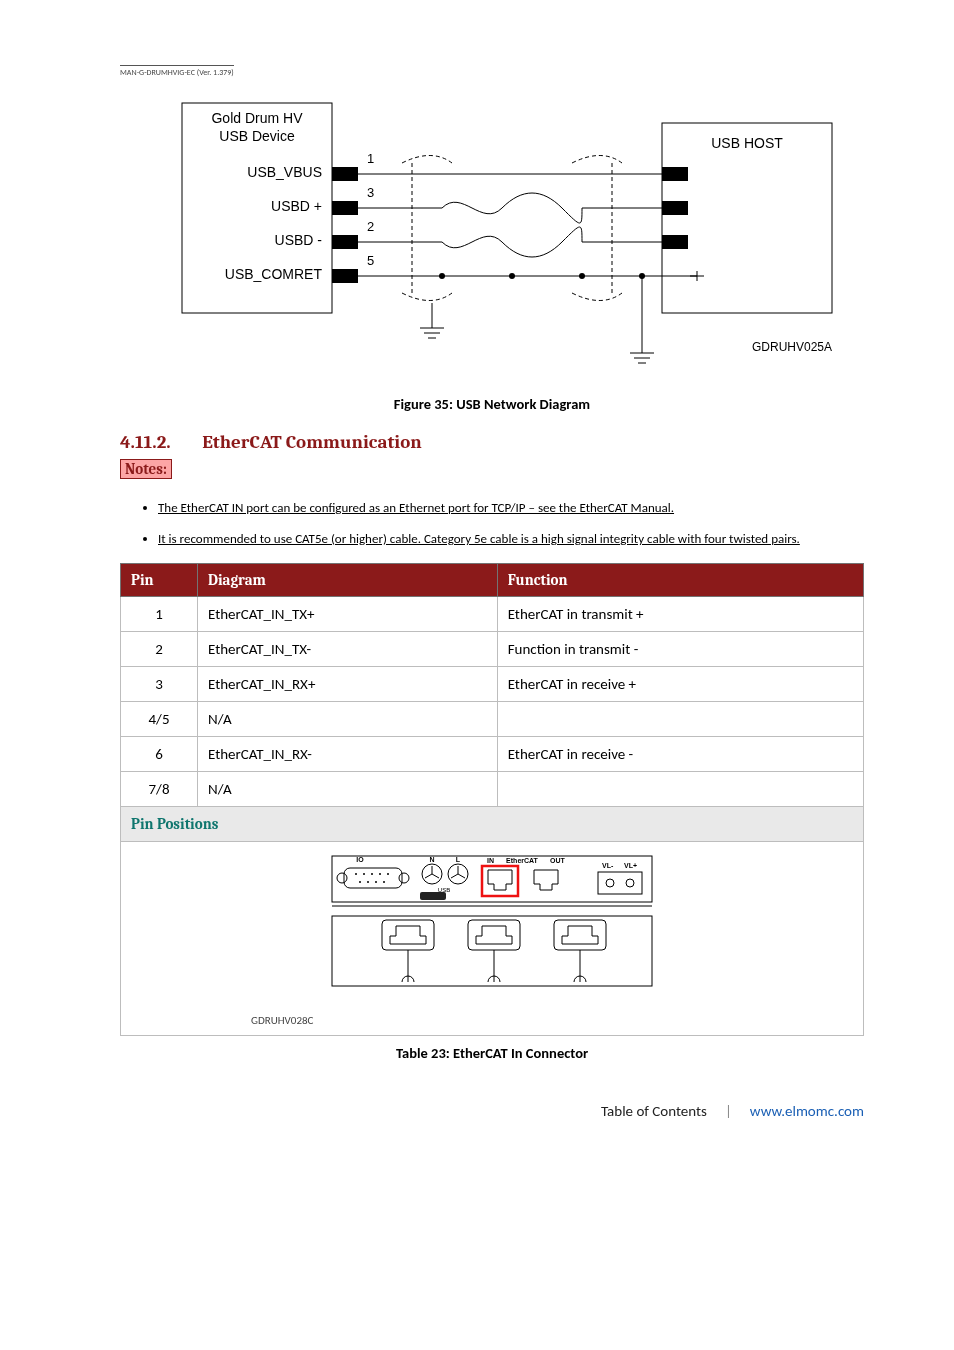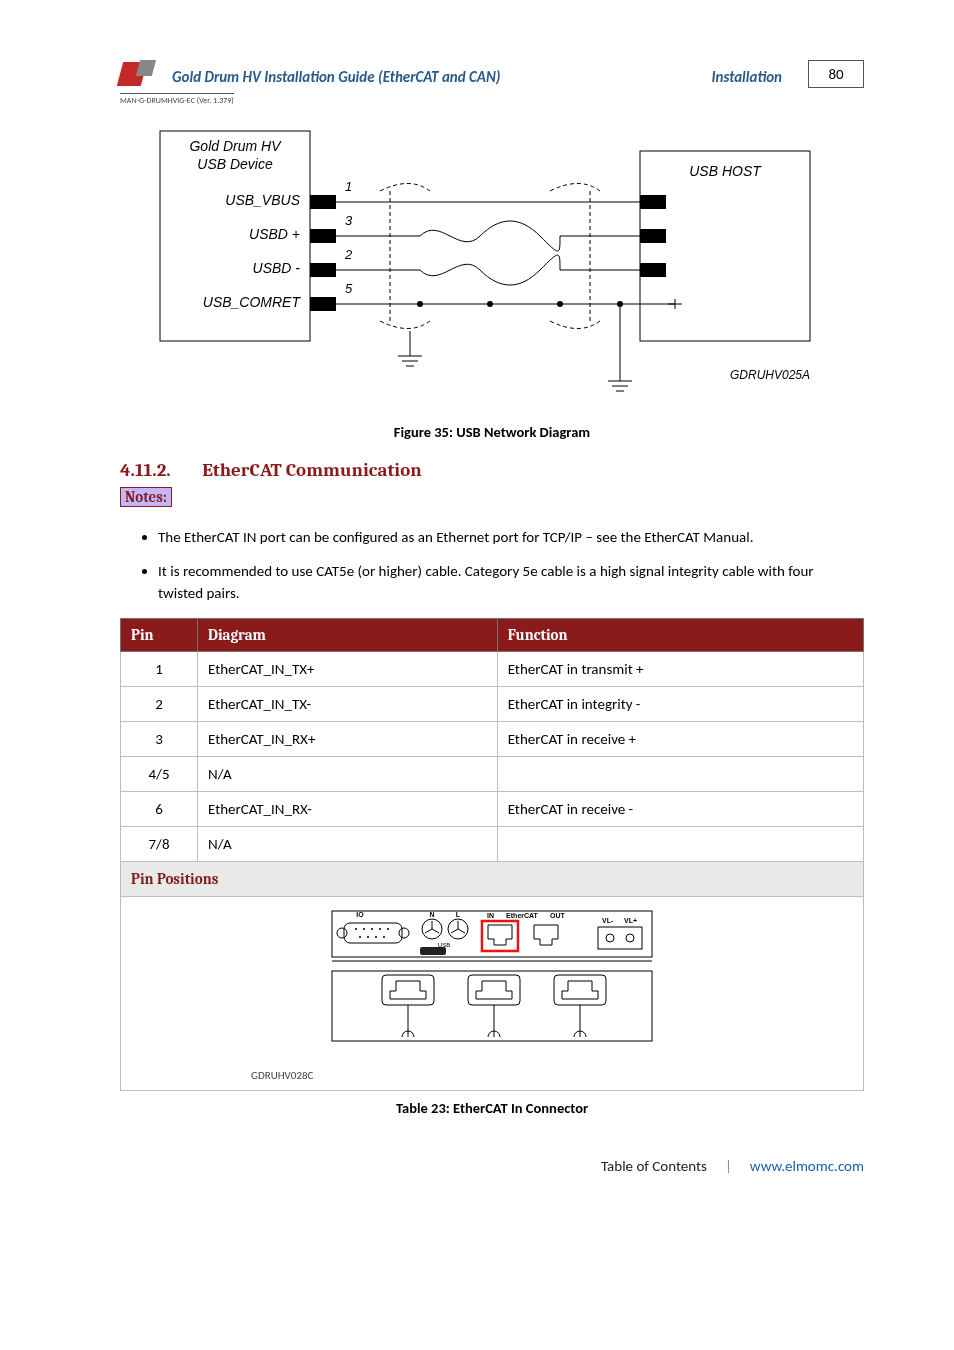--- a/index.html
+++ b/index.html
@@ -61,22 +61,21 @@
     margin-top: -2px;
     border-top: 1px solid #555;
     display:inline-block;
     padding-top:1px;
   }
   .header-line-wrap {
     margin-top: 0px;
   }
   .figure-area {
     margin: 14px 0 6px 0;
-    text-align: left;
-    font-style: italic;
+    text-align: center;
   }
   .diagram {
     border: none;
     margin: 0 auto;
   }
   .caption {
     text-align: center;
     font-weight: bold;
     font-size: 14.5px;
     margin: 8px 0 18px 0;
@@ -87,38 +86,39 @@
     font-size: 19px;
     font-weight: bold;
     margin: 14px 0 6px 0;
   }
   .sec-num {
     display:inline-block;
     min-width: 78px;
   }
   .notes-badge {
     display: inline-block;
-    background: #c4b5fd;
+    background: #fca5a5;
     color: #8b1a1a;
     font-weight: bold;
     border: 1px solid #8b1a1a;
     padding: 0 4px;
     font-family: Cambria, Georgia, serif;
     font-size: 15px;
     margin-bottom: 10px;
   }
   ul.notes {
     margin: 10px 0 14px 20px;
     padding: 0 0 0 18px;
   }
   ul.notes li {
-    font-size: 15px;
+    font-size: 13px;
     line-height: 1.45;
     margin-bottom: 12px;
     padding-right: 10px;
+    text-decoration: underline;
   }
   table.pin-table {
     width: 100%;
     border-collapse: collapse;
     font-size: 15px;
   }
   table.pin-table th {
     background: #8b1a1a;
     color: #fff;
     text-align: left;
@@ -132,21 +132,21 @@
     border: 1px solid #bdbdbd;
     padding: 8px 10px;
   }
   table.pin-table td.pin-col {
     text-align: center;
   }
   .pinpos-row td {
     background: #e9e9e9;
     font-family: Cambria, Georgia, serif;
     font-weight: bold;
-    color:#7f1d1d;
+    color:#0f766e;
   }
   .pinpos-img-row td {
     text-align: center;
     padding: 14px 10px 10px 10px;
   }
   .pinpos-svg {
     margin-bottom: 4px;
   }
   .pinpos-code {
     font-size: 11px;
@@ -167,29 +167,20 @@
   .footer .toc { color:#222; }
   .footer .sep { color:#888; }
   .footer .link { color:#1a5fb4; }
 </style>
 </head>
 <body>
 
 <div class="page">
 
   
-  <div class="header-row">
-    <div class="logo">
-      <div class="logo-red"></div>
-        <div class="logo-grey"></div>
-    </div>
-    <div class="header-title">Gold Drum HV Installation Guide (EtherCAT and CAN)</div>
-    <div class="header-section">Installation</div>
-    <div class="page-num-box">80</div>
-  </div>
   <div class="header-line-wrap">
     <span class="header-sub">MAN-G-DRUMHVIG-EC (Ver. 1.379)</span>
   </div>
 
   
   <div class="figure-area">
     <svg class="diagram" width="700" height="290" viewBox="0 0 700 290" font-family="Arial" font-size="14">
 
       <rect x="40" y="10" width="150" height="210" fill="none" stroke="#000"></rect>
       <text x="115" y="30" text-anchor="middle">Gold Drum HV</text>
@@ -277,21 +268,21 @@
     </thead>
     <tbody>
       <tr>
         <td class="pin-col">1</td>
         <td>EtherCAT_IN_TX+</td>
         <td>EtherCAT in transmit +</td>
       </tr>
       <tr>
         <td class="pin-col">2</td>
         <td>EtherCAT_IN_TX-</td>
-        <td>EtherCAT in integrity -</td>
+        <td>Function in transmit -</td>
       </tr>
       <tr>
         <td class="pin-col">3</td>
         <td>EtherCAT_IN_RX+</td>
         <td>EtherCAT in receive +</td>
       </tr>
       <tr>
         <td class="pin-col">4/5</td>
         <td>N/A</td>
         <td></td>

